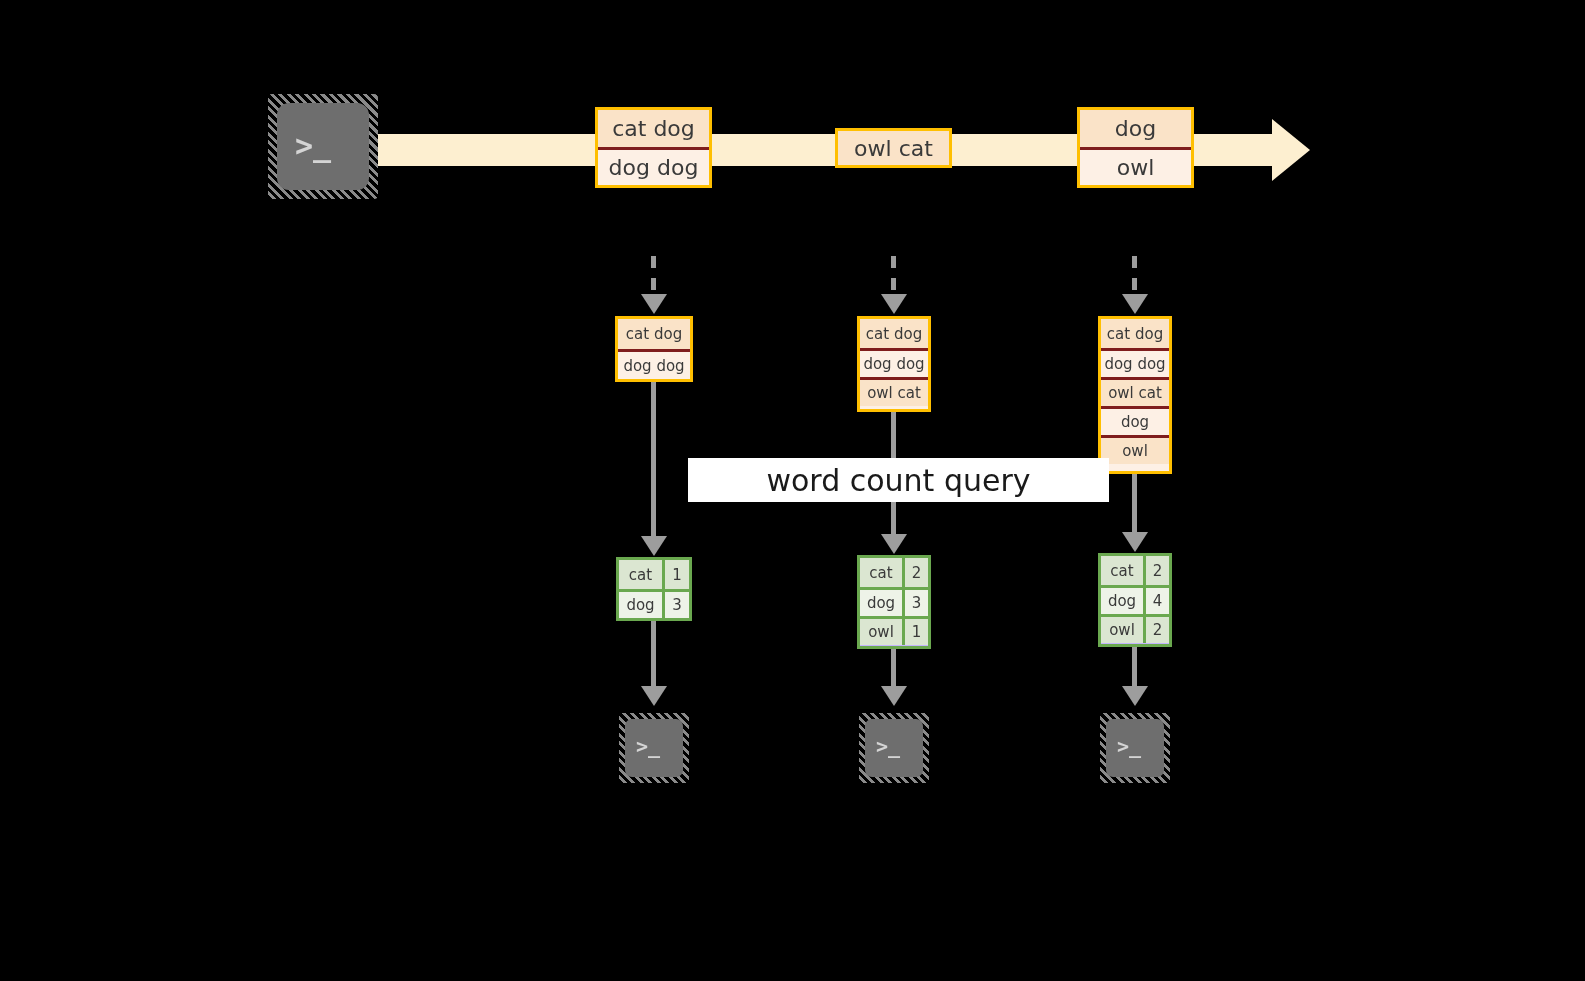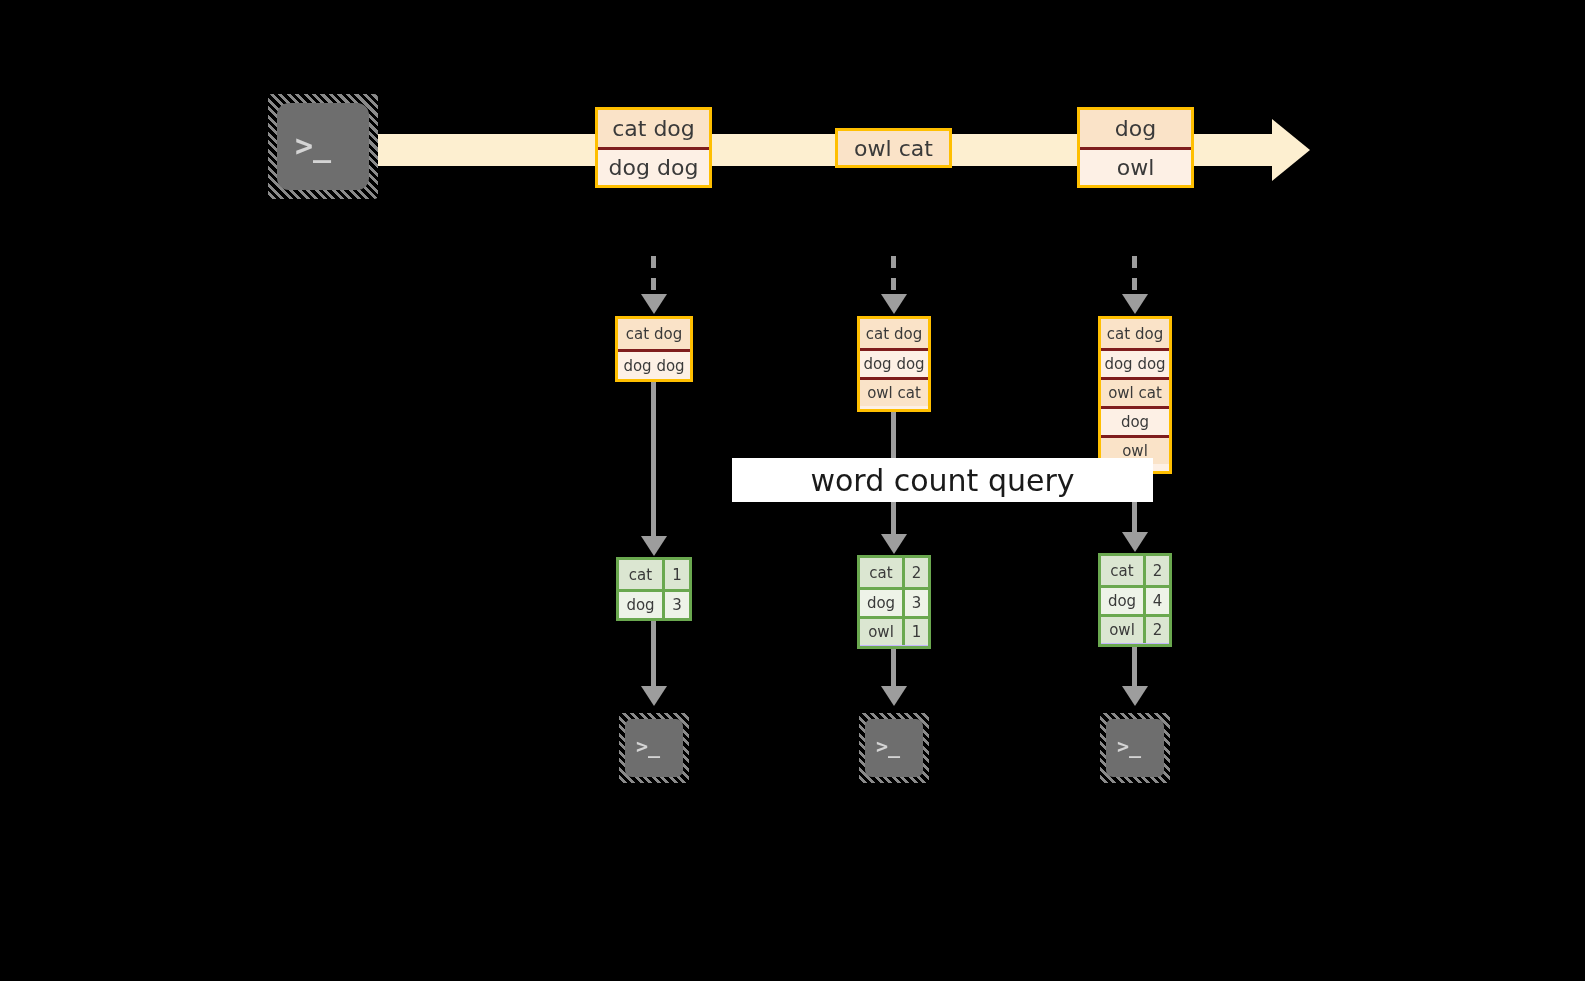--- a/index.html
+++ b/index.html
@@ -79,21 +79,20 @@
     border-left:13px solid transparent;
     border-right:13px solid transparent;
     border-top:20px solid #9d9d9d;
   }
 
   
   .querylabel{
     position:absolute;background:#ffffff;color:#1a1a1a;
     display:flex;align-items:center;justify-content:center;
     white-space:nowrap;
-    margin-left:44px;
   }
 </style>
 </head>
 <body>
 
 <div class="stage">
 
   <div class="stream-shaft" style="left:368px;top:134px;width:906px;height:32px;"></div>
   <div class="stream-head" style="left:1272px;top:119px;"></div>
 

